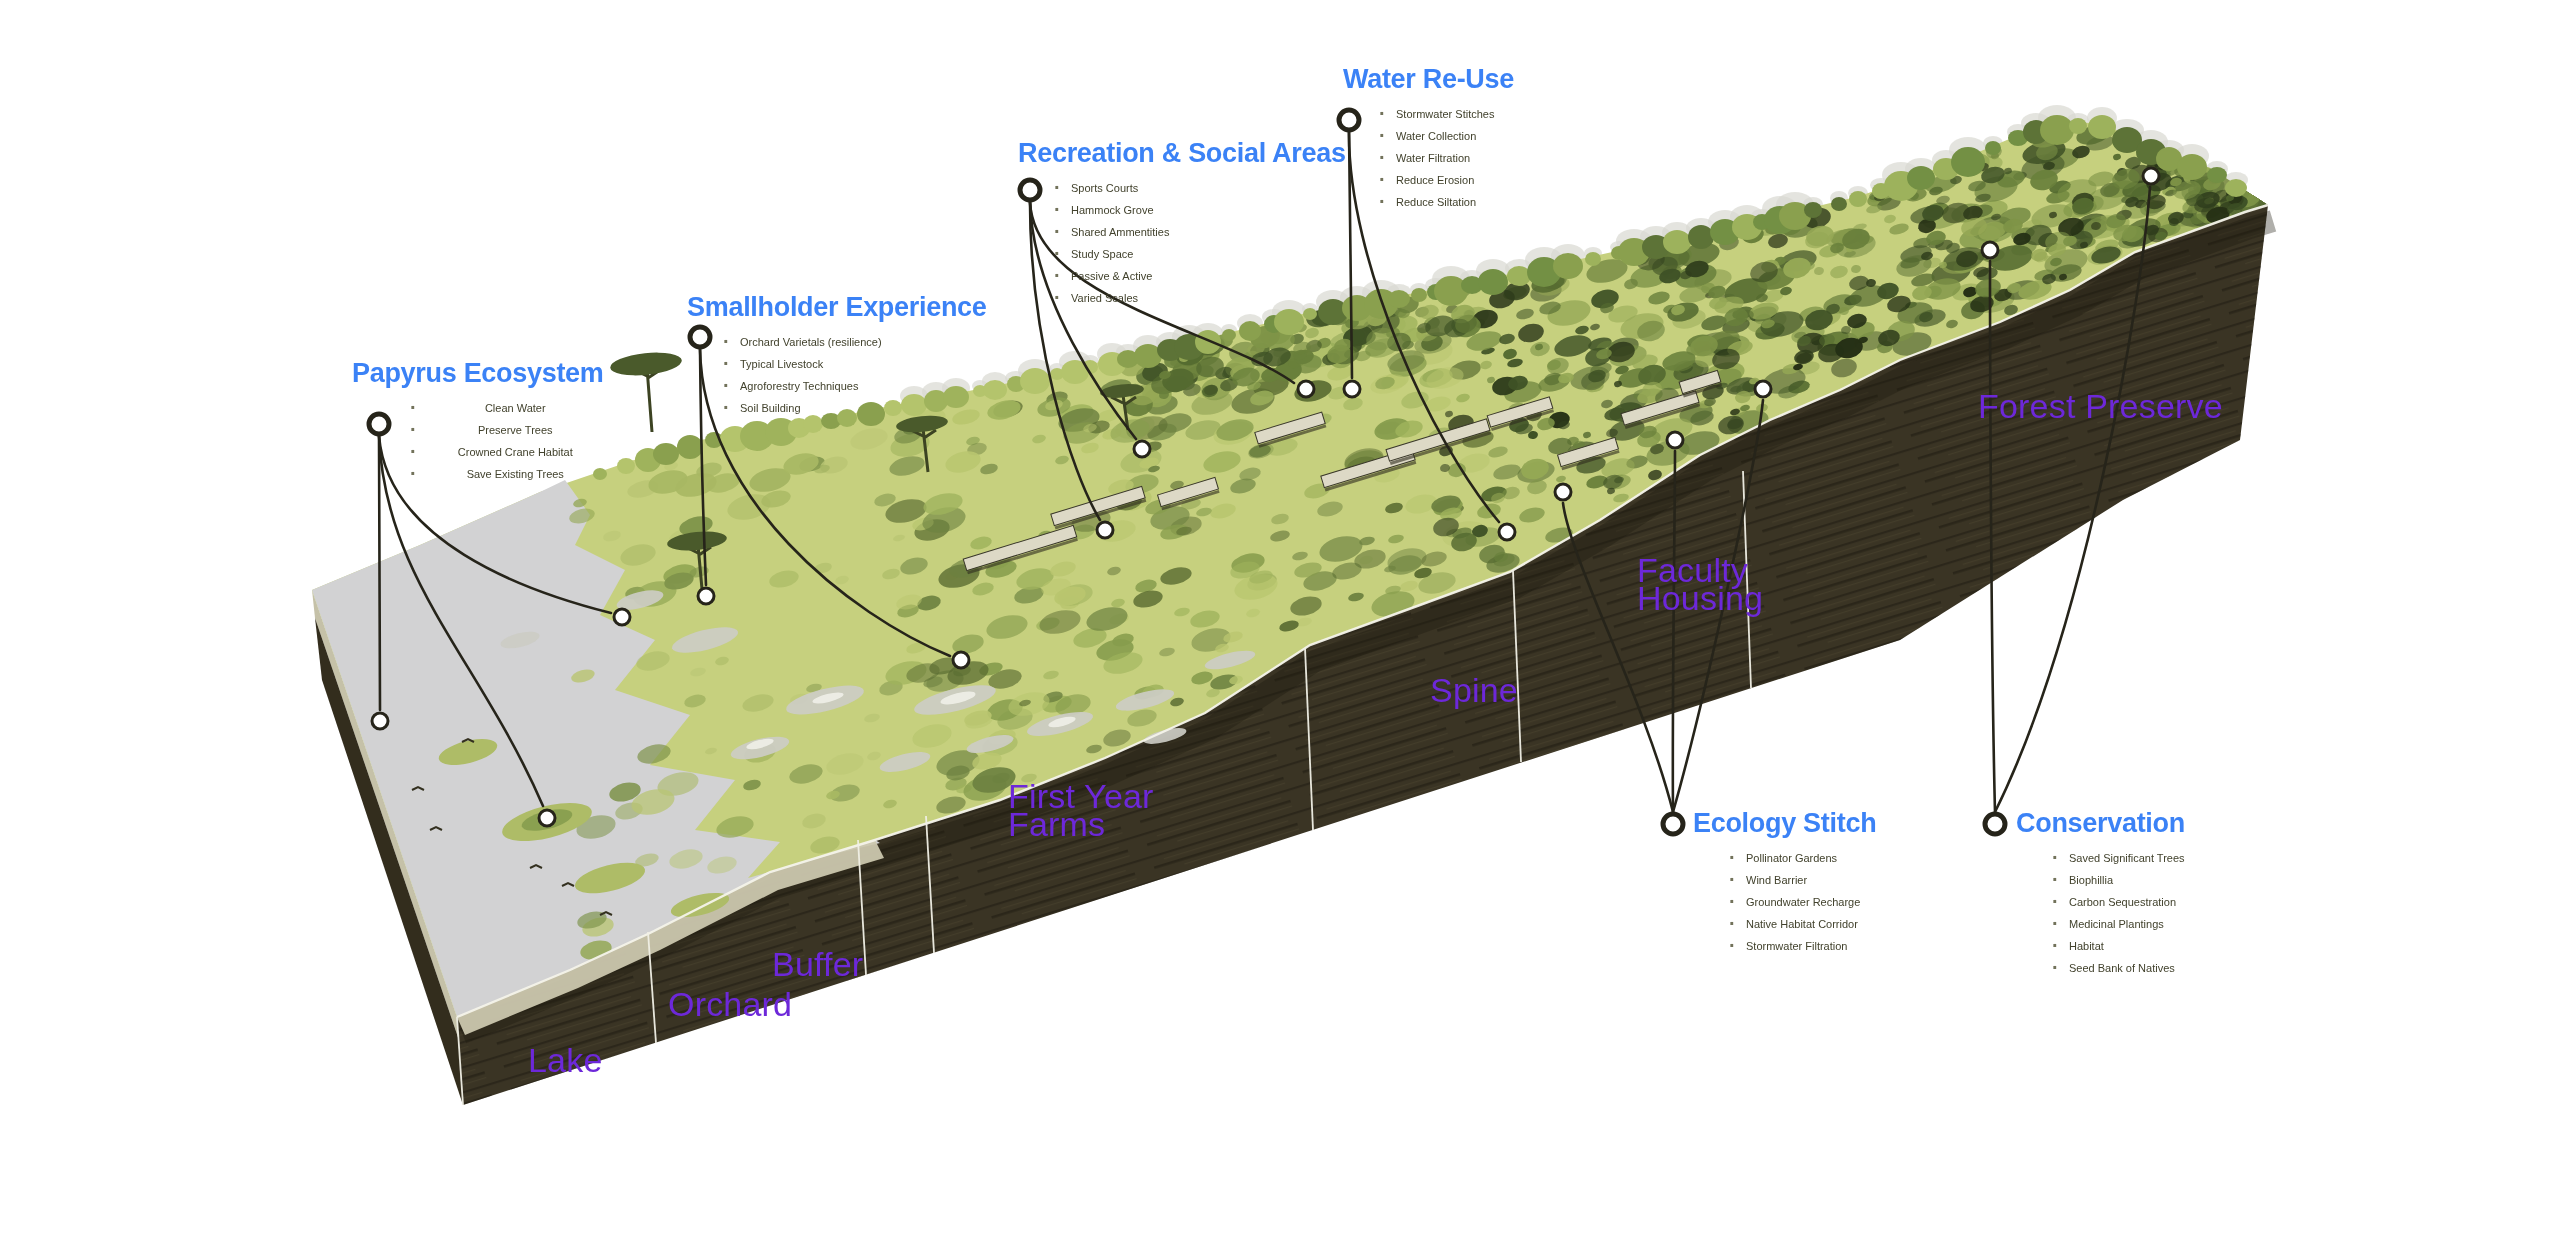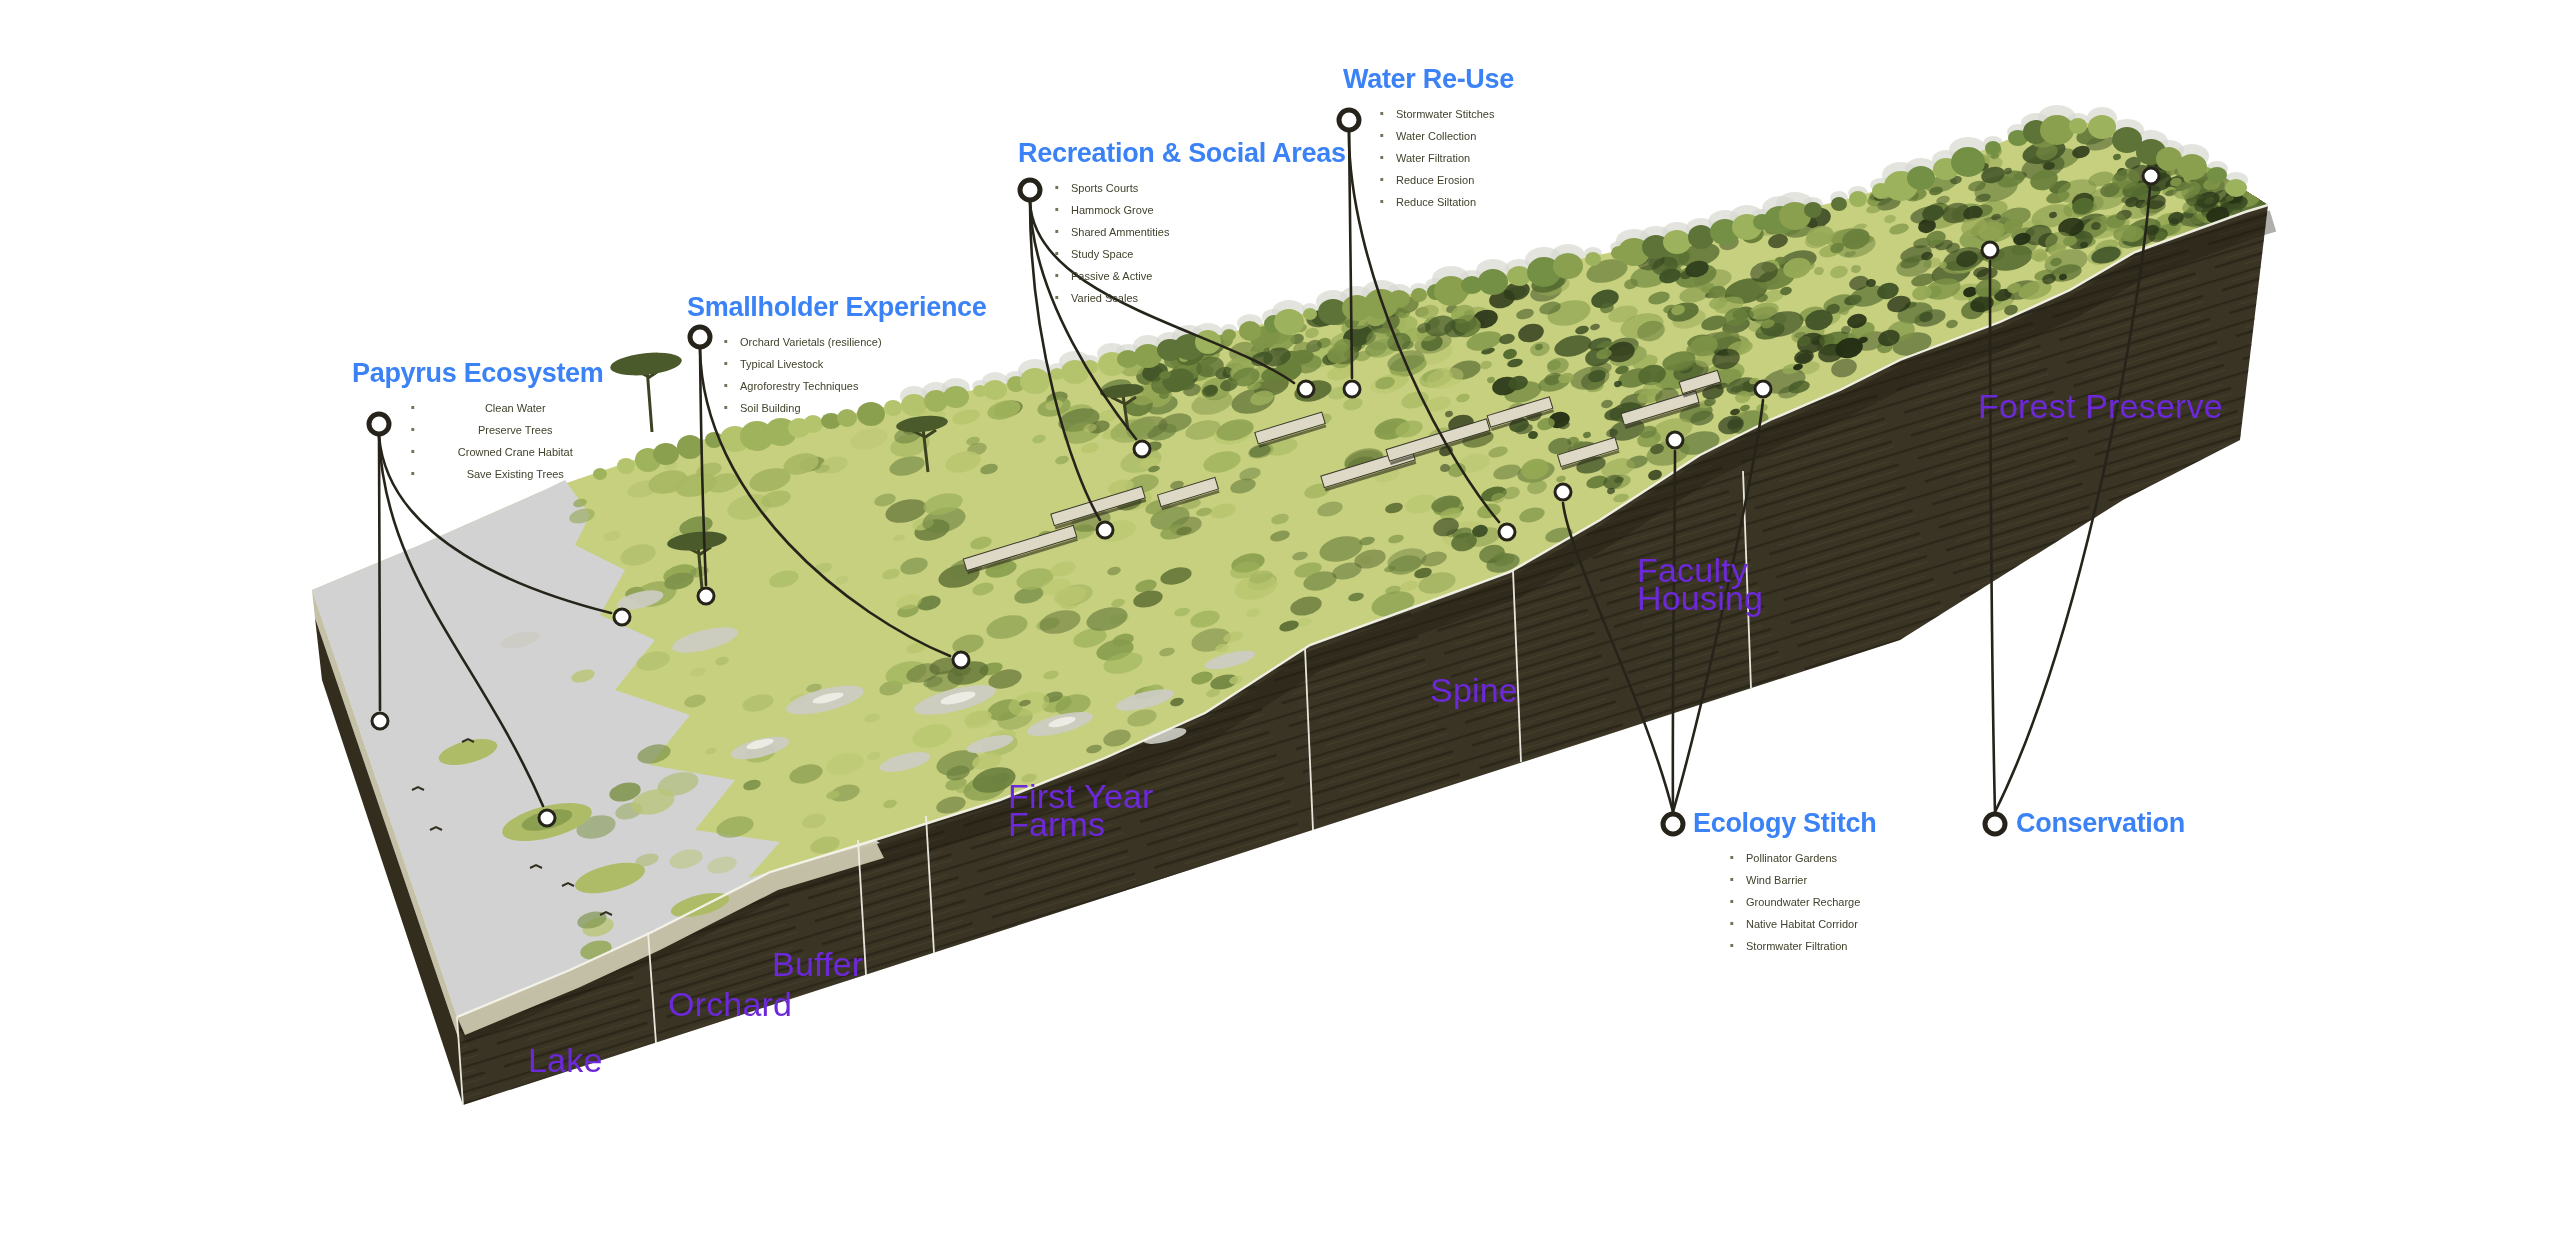--- a/index.html
+++ b/index.html
@@ -1349,20 +1349,28 @@
         <li>Pollinator Gardens</li>
         <li>Wind Barrier</li>
         <li>Groundwater Recharge</li>
         <li>Native Habitat Corridor</li>
         <li>Stormwater Filtration</li>
       </ul>
   </div>
 
   <div class="callout" style="left:2016px;top:808px;">
     <h2>Conservation</h2>
+    <ul>
+        <li>Saved Significant Trees</li>
+        <li>Biophillia</li>
+        <li>Carbon Sequestration</li>
+        <li>Medicinal Plantings</li>
+        <li>Habitat</li>
+        <li>Seed Bank of Natives</li>
+      </ul>
   </div>
 
   <div class="zone" style="left:514px;top:1046px;margin-left:14px;">Lake</div>
   <div class="zone" style="left:668px;top:990px;">Orchard</div>
   <div class="zone" style="left:772px;top:935px;margin-top:15px;">Buffer</div>
   <div class="zone" style="left:1008px;top:782px;">First Year
 Farms</div>
   <div class="zone" style="left:1412px;top:676px;margin-left:18px;">Spine</div>
   <div class="zone" style="left:1637px;top:556px;">Faculty
 Housing</div>

